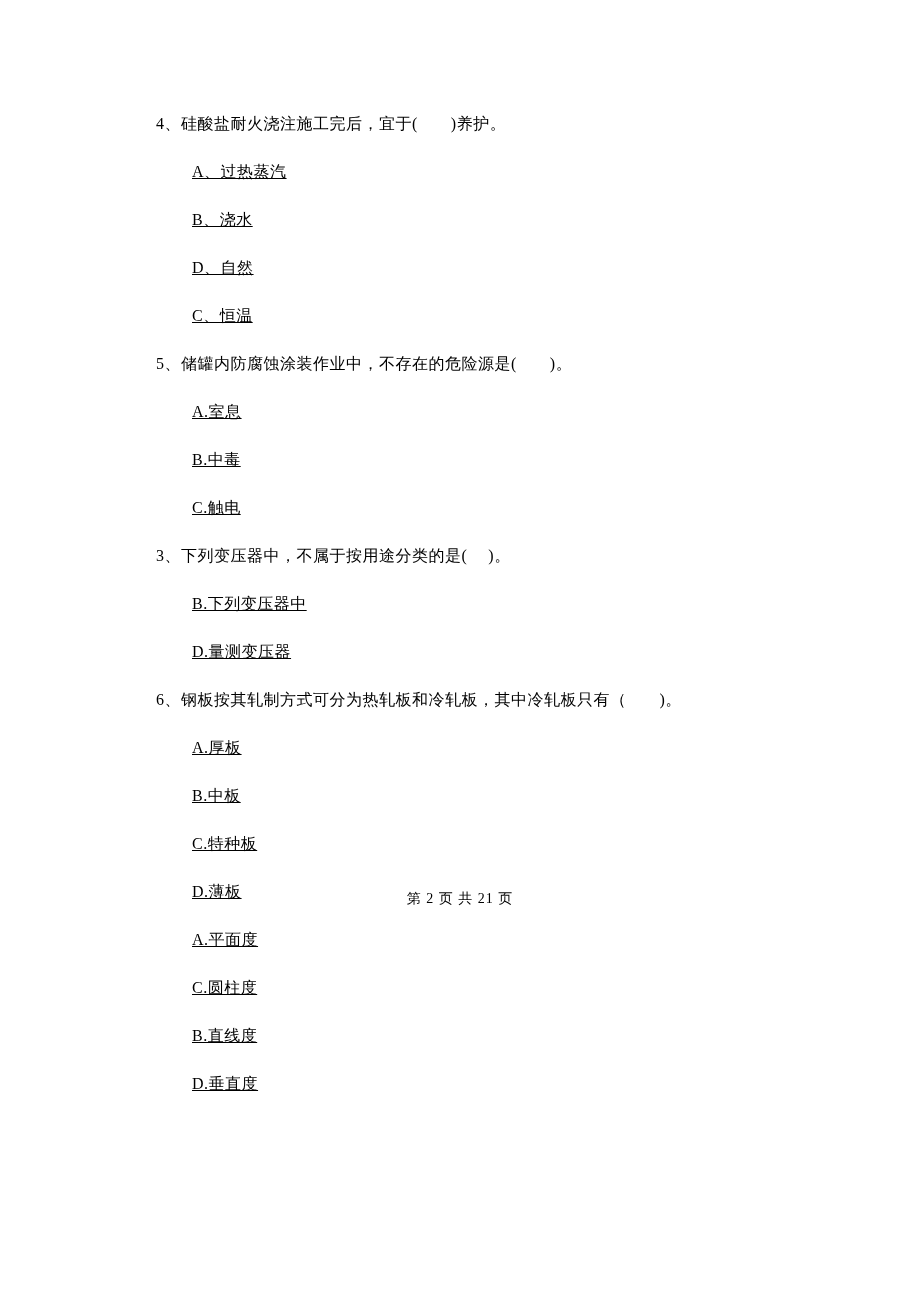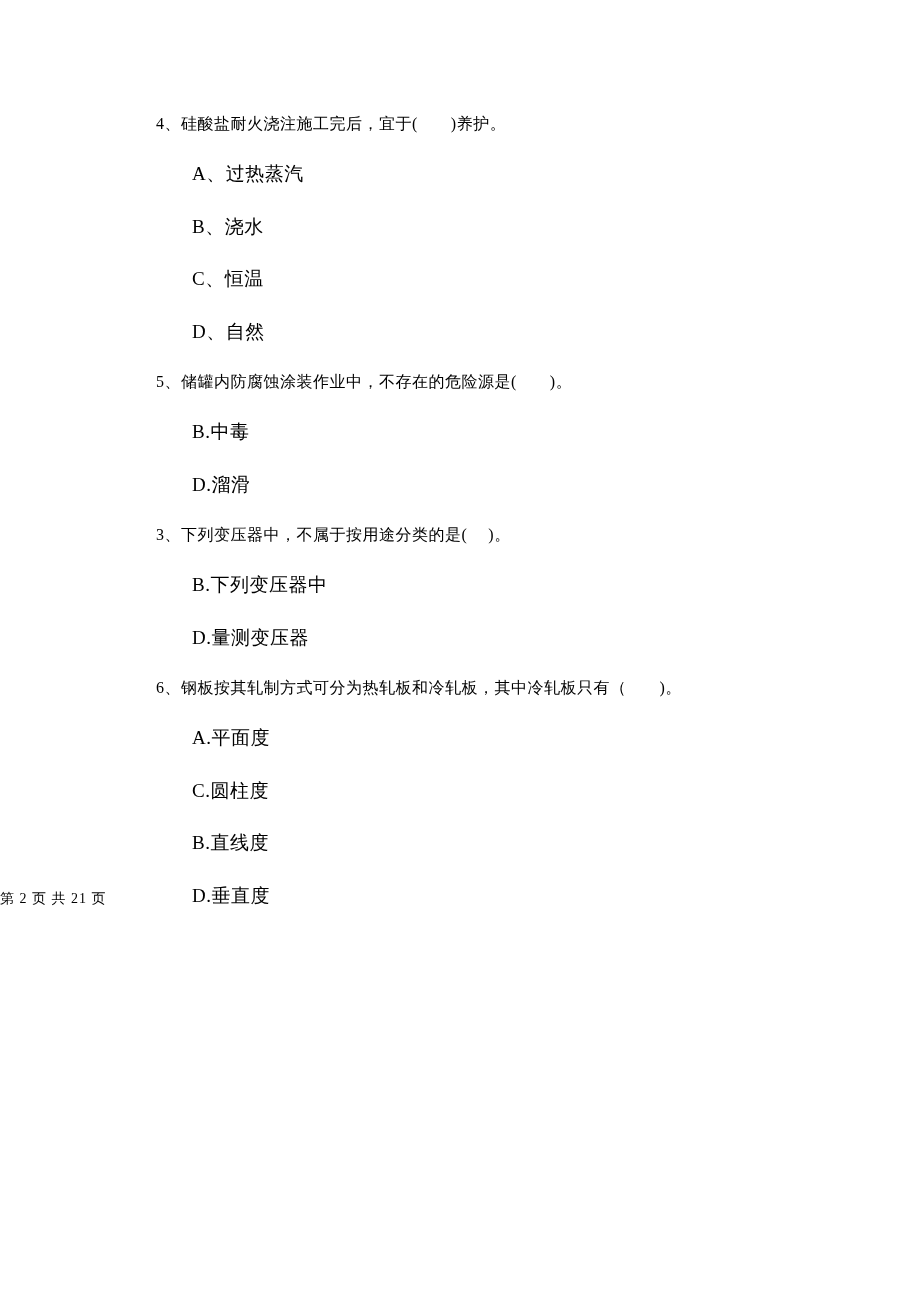--- a/index.html
+++ b/index.html
@@ -26,67 +26,76 @@
   .q-stem {
     font-size: 16px;
     line-height: 1.5;
     margin-bottom: 24px;
     letter-spacing: 0.5px;
   }
   .options {
     padding-left: 36px;
   }
   .opt {
-    font-size: 19px;
+    font-size: 16px;
     line-height: 1.5;
     margin-bottom: 24px;
     letter-spacing: 0.5px;
+    text-decoration: underline;
   }
   .footer {
     position: absolute;
     bottom: 42px;
     left: 0;
     width: 920px;
+    text-align: center;
     font-size: 14px;
     letter-spacing: 1px;
   }
 </style>
 </head>
 <body>
 
 <div class="page">
 
   <div class="question">
     <div class="q-stem">4、硅酸盐耐火浇注施工完后，宜于(　　)养护。</div>
     <div class="options">
       <div class="opt">A、过热蒸汽</div>
       <div class="opt">B、浇水</div>
+      <div class="opt">D、自然</div>
       <div class="opt">C、恒温</div>
-      <div class="opt">D、自然</div>
     </div>
   </div>
 
   <div class="question">
     <div class="q-stem">5、储罐内防腐蚀涂装作业中，不存在的危险源是(　　)。</div>
     <div class="options">
+      <div class="opt">A.室息</div>
       <div class="opt">B.中毒</div>
-      <div class="opt">D.溜滑</div>
+      <div class="opt">C.触电</div>
     </div>
   </div>
 
   <div class="question">
     <div class="q-stem">3、下列变压器中，不属于按用途分类的是(　 )。</div>
     <div class="options">
       <div class="opt">B.下列变压器中</div>
       <div class="opt">D.量测变压器</div>
     </div>
   </div>
 
   <div class="question">
     <div class="q-stem">6、钢板按其轧制方式可分为热轧板和冷轧板，其中冷轧板只有（　　)。</div>
+    <div class="options">
+      <div class="opt">A.厚板</div>
+      <div class="opt">B.中板</div>
+      <div class="opt">C.特种板</div>
+      <div class="opt">D.薄板</div>
+    </div>
   </div>
 
   <div class="question">
     <div class="options">
       <div class="opt">A.平面度</div>
       <div class="opt">C.圆柱度</div>
       <div class="opt">B.直线度</div>
       <div class="opt">D.垂直度</div>
     </div>
   </div>

